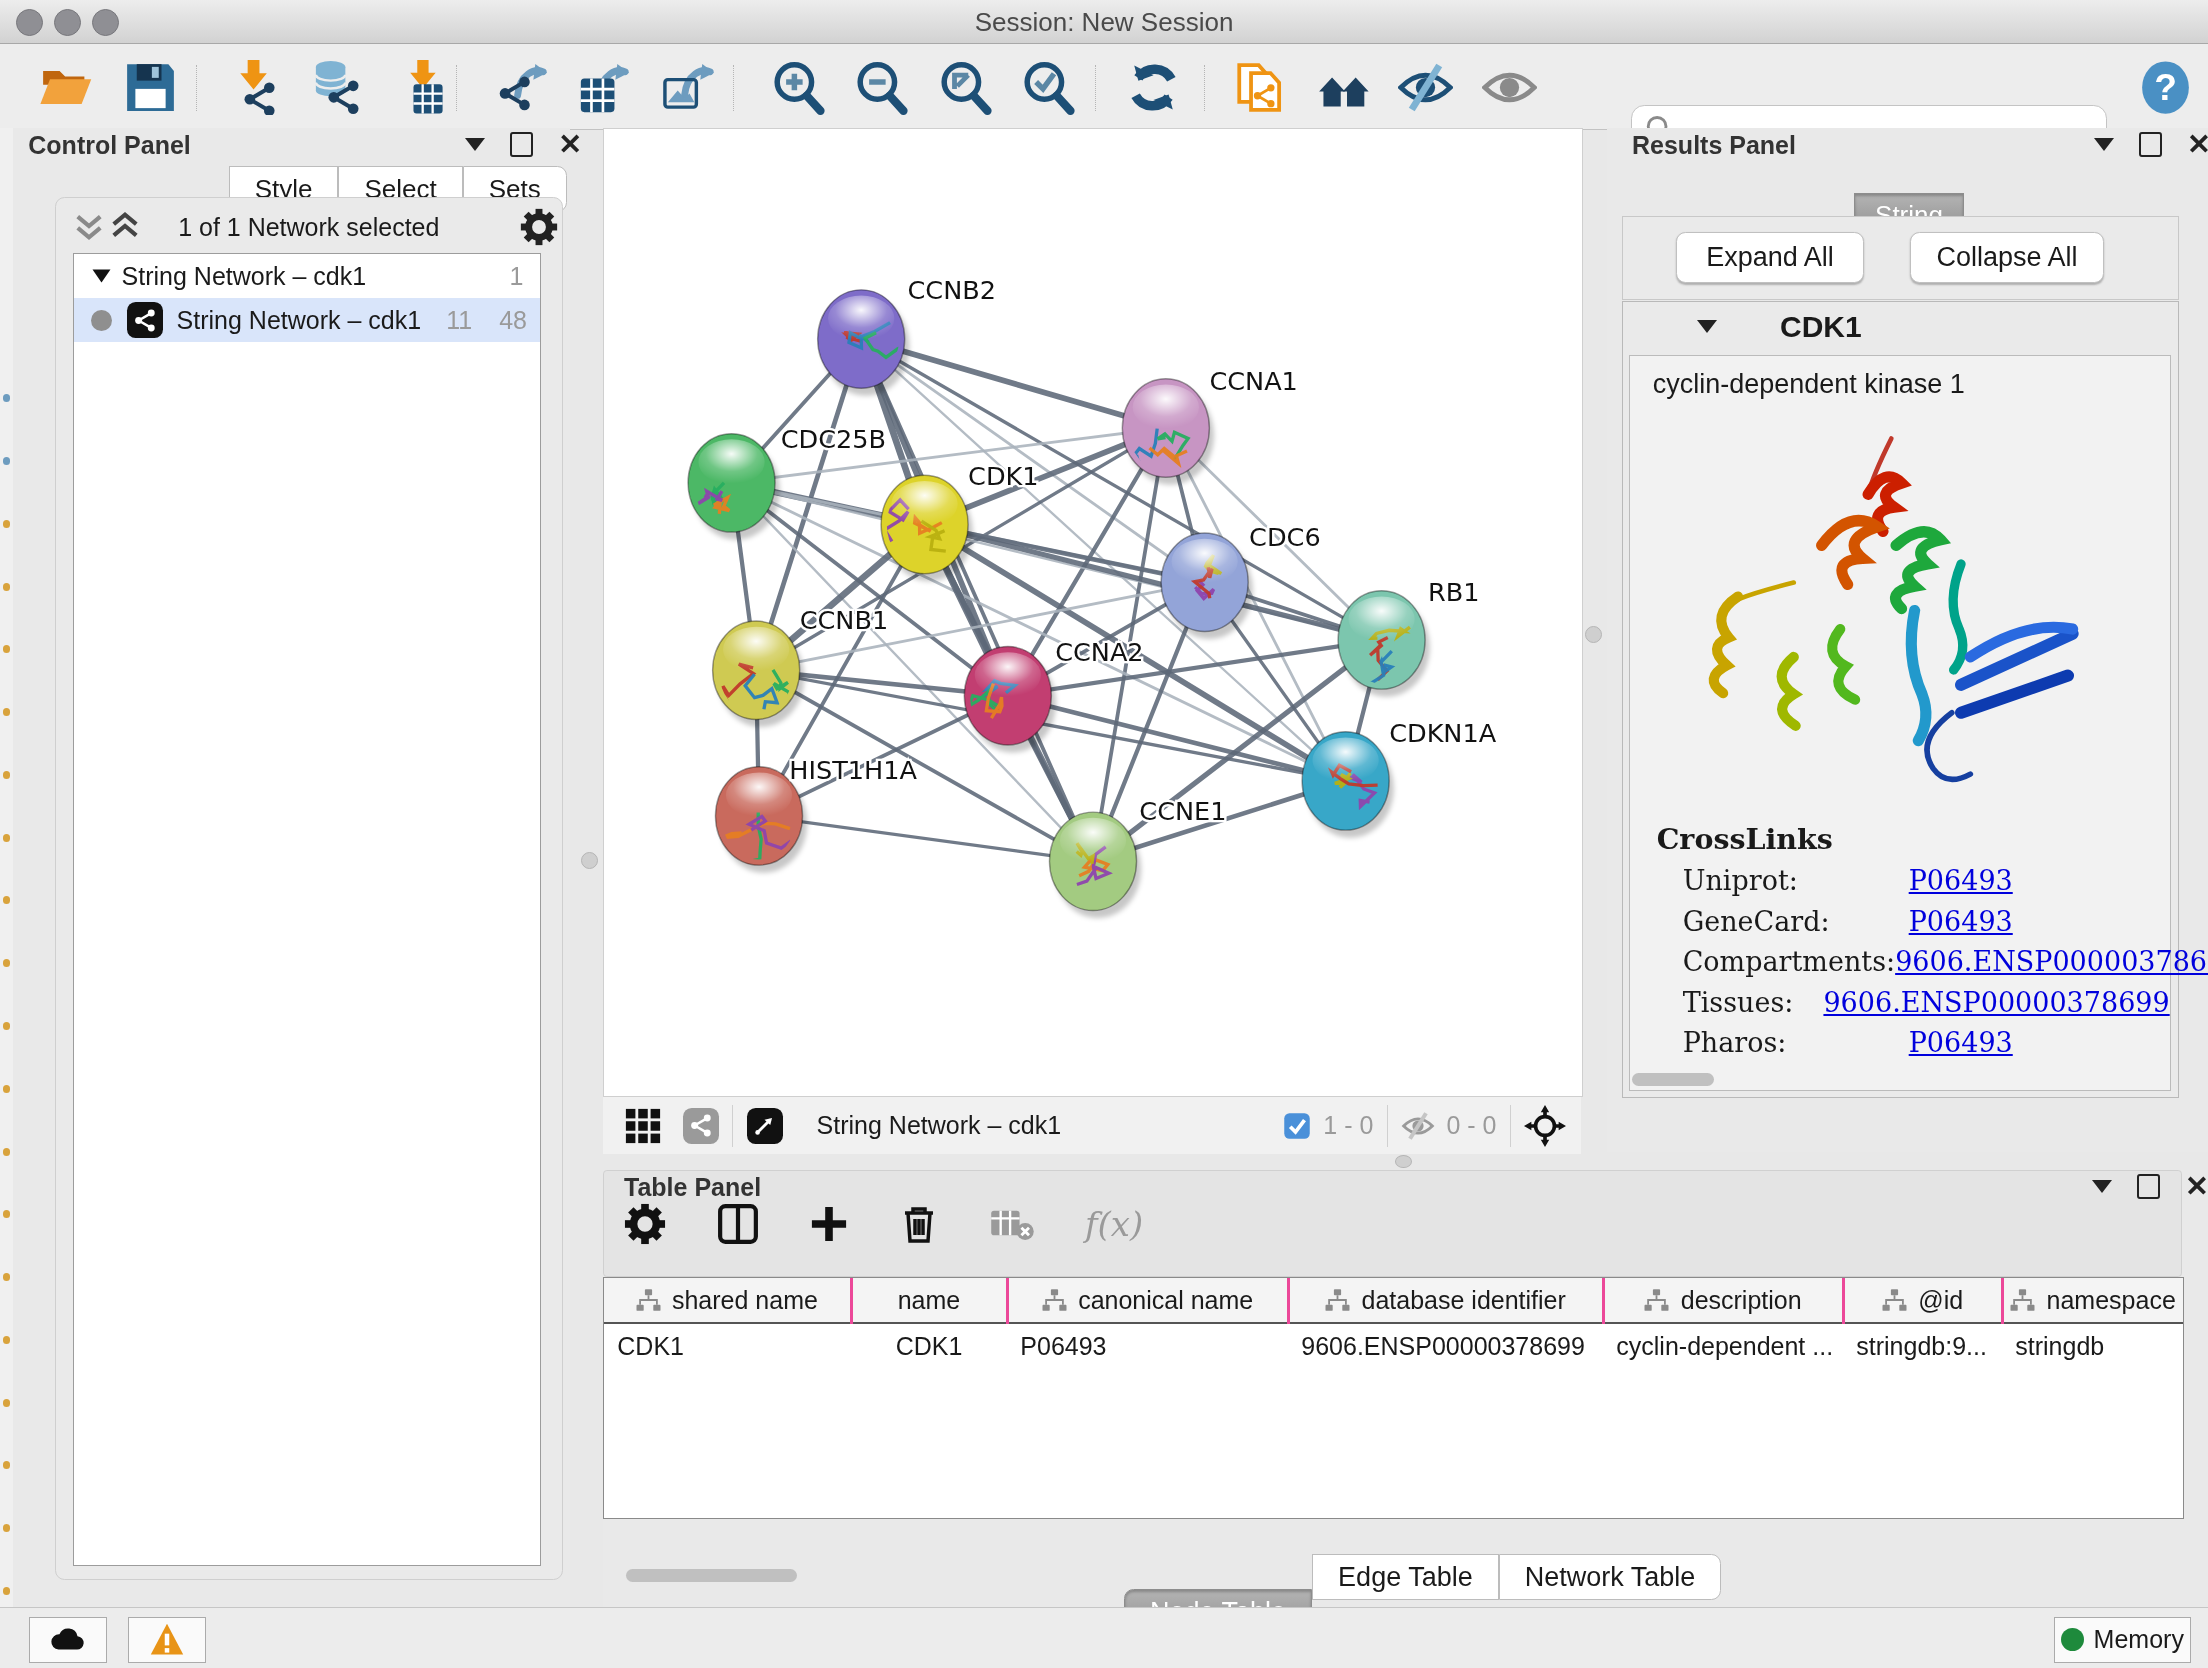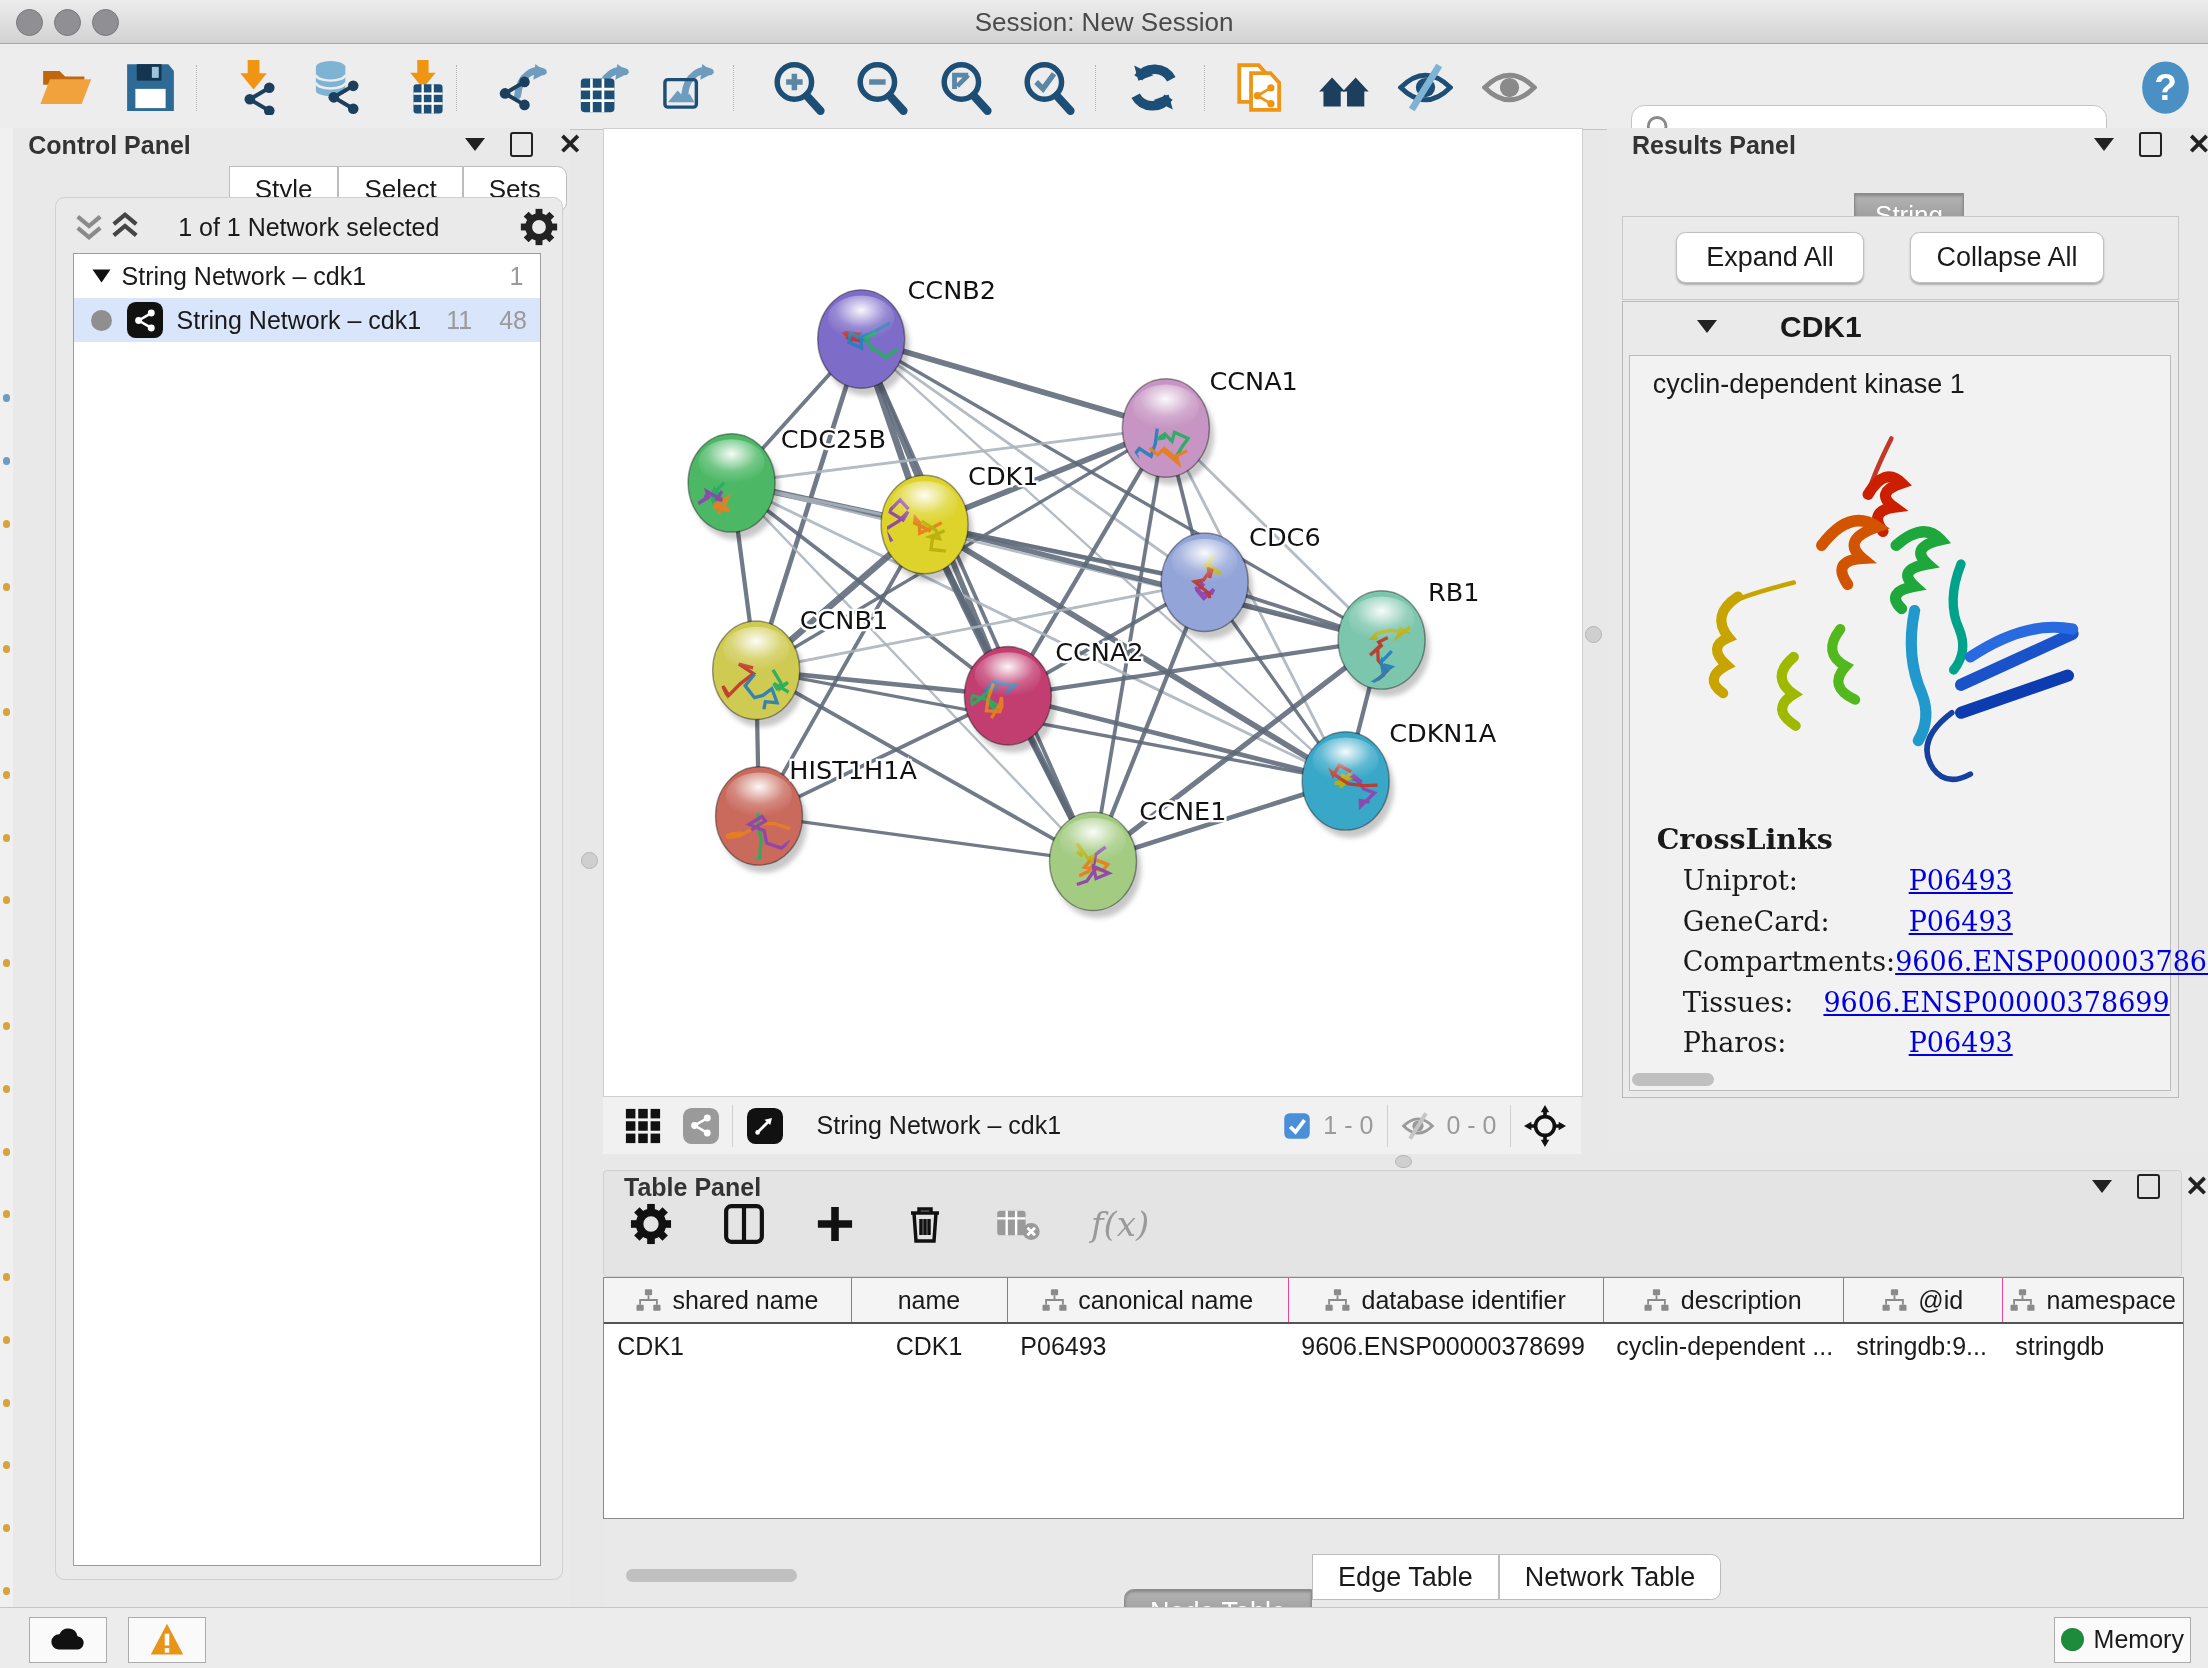--- a/index.html
+++ b/index.html
@@ -53,24 +53,24 @@
      display:flex;align-items:center;justify-content:center;box-shadow:0 1.4px 1.9px rgba(0,0,0,.25);}
   #rbox2{left:15px;top:173px;width:555px;height:795px;background:#eaeaea;border:1.9px solid #b9b9b9;}
   #cdk1head{height:49px;display:flex;align-items:center;font-size:30px;font-weight:bold;}
   #cdk1body{left:5.7px;top:53px;width:540px;height:734px;background:#f2f2f2;border:1px solid #bbb;}
   .xlrow{display:flex;font-family:"DejaVu Serif","Liberation Serif",serif;font-size:27px;margin:9.5px 0 9.5px 53px;}
   .xlrow .lbl{width:226px;}
   .xlrow a{color:#0000dd;}
   
   #tpanel{left:603px;top:1170px;width:1605px;height:497px;background:#e9e9e9;}
   #ttools{left:17px;top:40px;width:1579px;height:107px;background:#e4e4e4;border:1px solid #d0d0d0;border-radius:3.8px;
-     display:flex;align-items:center;gap:51px;padding-left:26px;box-sizing:border-box;}
+     display:flex;align-items:center;gap:51px;padding-left:20px;box-sizing:border-box;}
   #ntable{left:17px;top:152px;width:1579px;height:240px;background:#fff;border:1.9px solid #8a8a8a;overflow:hidden;}
   #ntable table{border-collapse:collapse;table-layout:fixed;width:100%;font-size:25px;}
-  #ntable th{background:#f4f4f4;border-bottom:2.9px solid #555;border-right:1px solid #ec4899;
+  #ntable th{background:#f4f4f4;border-bottom:2.9px solid #555;border-right:3px solid #ec4899;
      font-weight:normal;height:42px;white-space:nowrap;overflow:hidden;}
   #ntable td{height:42px;padding:1.9px 13.3px;white-space:nowrap;overflow:hidden;}
   .hscroll{height:13.3px;border-radius:6.7px;background:#c0c0c0;}
   .btabs{display:flex;}
   
   #bottombar{left:0;top:1607px;width:2208px;height:61px;background:#ececec;border-top:1px solid #c6c6c6;}
   .bbtn{top:8.6px;height:44px;background:#fafafa;border:1.9px solid #ababab;display:flex;align-items:center;justify-content:center;}
   #membtn{left:2054px;width:135px;font-size:25px;gap:9.5px;}
   .gdot{width:23px;height:23px;border-radius:50%;background:#1e8a3c;}
   a{text-decoration:underline;}

